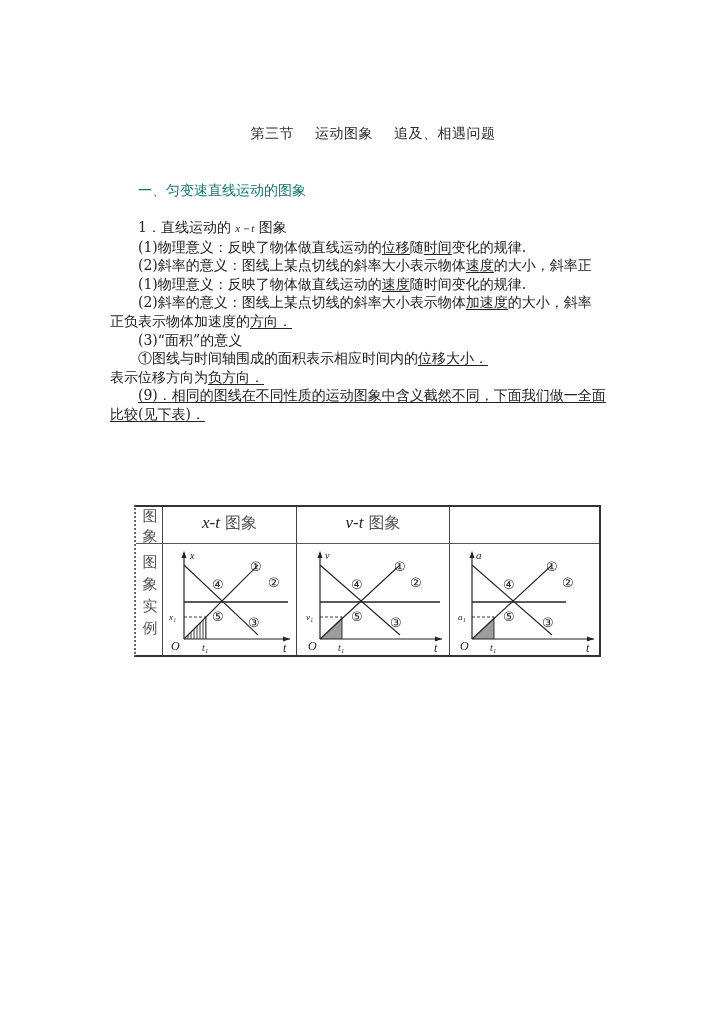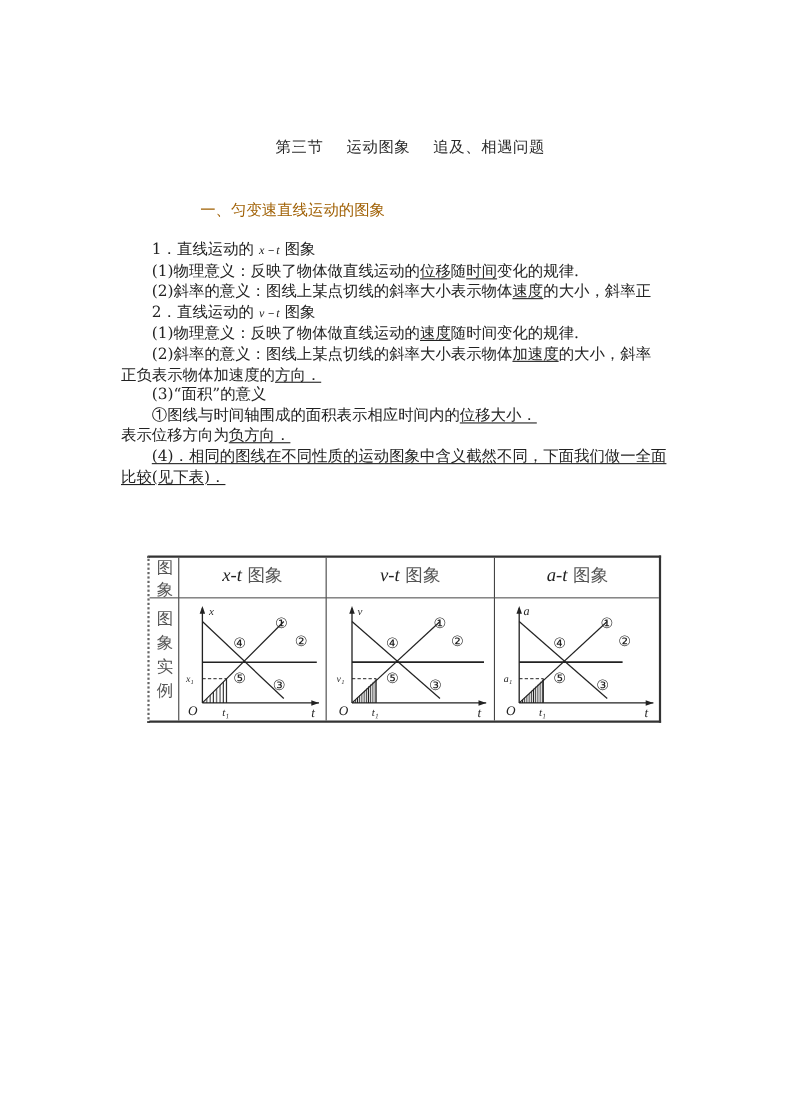--- a/index.html
+++ b/index.html
@@ -2,21 +2,21 @@
 <html><head>
 <meta charset="utf-8">
 <style>
   html, body { margin: 0; padding: 0; background: #ffffff; }
   body { width: 720px; height: 1018px; position: relative; overflow: hidden;
          font-family: "DejaVu Serif", "Liberation Serif", serif; color: #222; }
   .page { position: absolute; left: 0; top: 0; width: 720px; height: 1018px; background: #fff; }
   .title { position: absolute; top: 125px; left: 0; width: 720px; text-align: center;
            font-size: 14px; letter-spacing: 0.5px; color: #2a2a2a; margin-left: 13px; }
   .title span { margin: 0 8px; }
-  .section { position: absolute; top: 182px; left: 138px; font-size: 14px; color: #a16207; margin-left: 44px; }
+  .section { position: absolute; top: 182px; left: 138px; font-size: 14px; color: #0f766e; }
   .body-text { position: absolute; top: 218px; left: 110px; width: 502px;
                font-size: 14px; line-height: 18.6px; color: #222; }
   .line { white-space: nowrap; }
   .ind { padding-left: 28px; }
   .u { text-decoration: underline; text-underline-offset: 2px; }
   .it { font-style: italic; font-family: "Liberation Serif", serif; font-size: 11px; }
   .tbl { position: absolute; left: 134px; top: 505px; width: 467px; height: 152px;
          border: 2px solid #333; border-left: 2px dotted #666; box-sizing: border-box; background: #fff; }
   .tbl .col-div { position: absolute; top: 0; bottom: 0; width: 0; border-left: 1px solid #444; }
   .tbl .row-div { position: absolute; left: 0; right: 0; height: 0; border-top: 1px solid #555; }
@@ -46,41 +46,38 @@
       <span>1．直线运动的 </span><span class="it">x－t</span><span> 图象</span>
     </div>
     <div class="line ind">
       <span>(1)物理意义：反映了物体做直线运动的</span><span class="u">位移</span><span>随</span><span class="u">时间</span><span>变化的规律.</span>
     </div>
     <div class="line ind">
       <span>(2)斜率的意义：图线上某点切线的斜率大小表示物体</span><span class="u">速度</span><span>的大小，斜率正</span>
     </div>
 
     <div class="line ind">
-      <span>2．直线运动的 </span><span class="it">v－t</span><span> 图象</span>
-    </div>
-    <div class="line ind">
       <span>(1)物理意义：反映了物体做直线运动的</span><span class="u">速度</span><span>随时间变化的规律.</span>
     </div>
     <div class="line ind">
       <span>(2)斜率的意义：图线上某点切线的斜率大小表示物体</span><span class="u">加速度</span><span>的大小，斜率</span>
     </div>
     <div class="line">
       <span>正负表示物体加速度的</span><span class="u">方向．</span>
     </div>
     <div class="line ind">(3)“面积”的意义</div>
     <div class="line ind">
       <span>①图线与时间轴围成的面积表示相应时间内的</span><span class="u">位移大小．</span>
     </div>
     <div class="line">
       <span>表示位移方向为</span><span class="u">负方向．</span>
     </div>
 
     <div class="line ind">
-      <span class="u">(4)．相同的图线在不同性质的运动图象中含义截然不同，下面我们做一全面</span>
+      <span class="u">(9)．相同的图线在不同性质的运动图象中含义截然不同，下面我们做一全面</span>
     </div>
     <div class="line">
       <span class="u">比较(见下表)．</span>
     </div>
   </div>
 
   <div class="tbl">
     <div class="col-div" style="left:26px;"></div>
     <div class="col-div" style="left:160px;"></div>
     <div class="col-div" style="left:313px;"></div>
@@ -96,24 +93,20 @@
       <div>实</div>
       <div>例</div>
     </div>
 
     <div class="colhead" style="left:27px; width:133px;text-align:center;">
       <span class="sym">x-t</span>
       <span>图象</span>
     </div>
     <div class="colhead" style="left:161px; width:152px;text-align:center;">
       <span class="sym">v-t</span>
-      <span>图象</span>
-    </div>
-    <div class="colhead" style="left:314px; width:150px;">
-      <span class="sym">a-t</span>
       <span>图象</span>
     </div>
 
     <svg class="graph" style="left:30px;" width="128" height="108" viewBox="0 0 128 108">
       <defs>
         <pattern id="hatch1" width="3" height="4" patternUnits="userSpaceOnUse">
           <line x1="1" y1="0" x2="1" y2="4" stroke="#222" stroke-width="0.9"></line>
         </pattern>
       </defs>
       <polygon points="18,92 40,92 40,70" fill="url(#hatch1)" stroke="none"></polygon>

